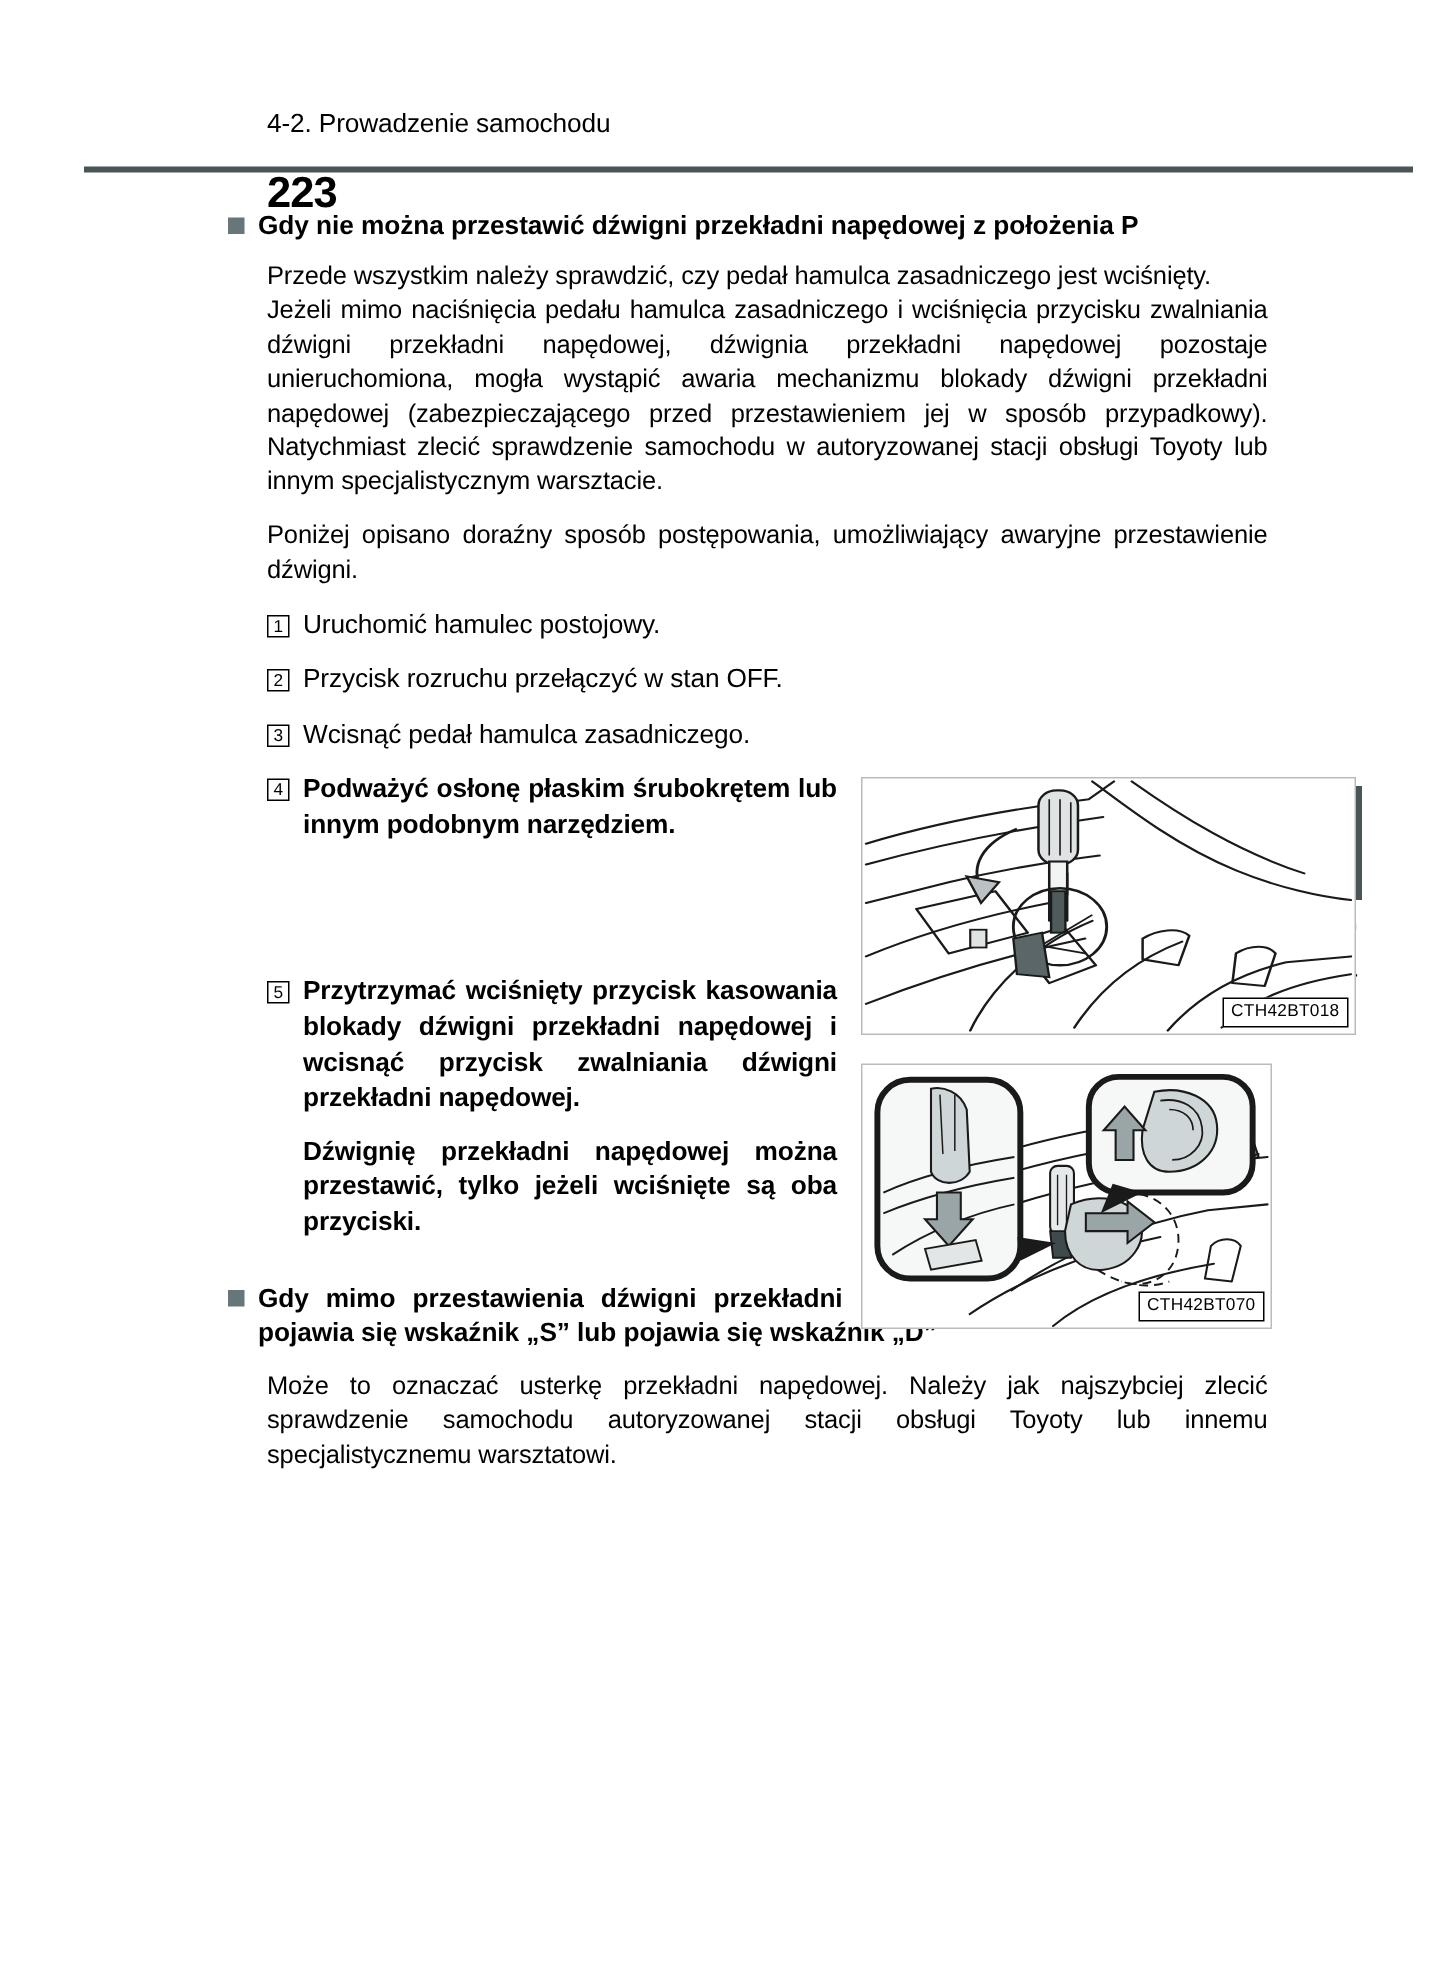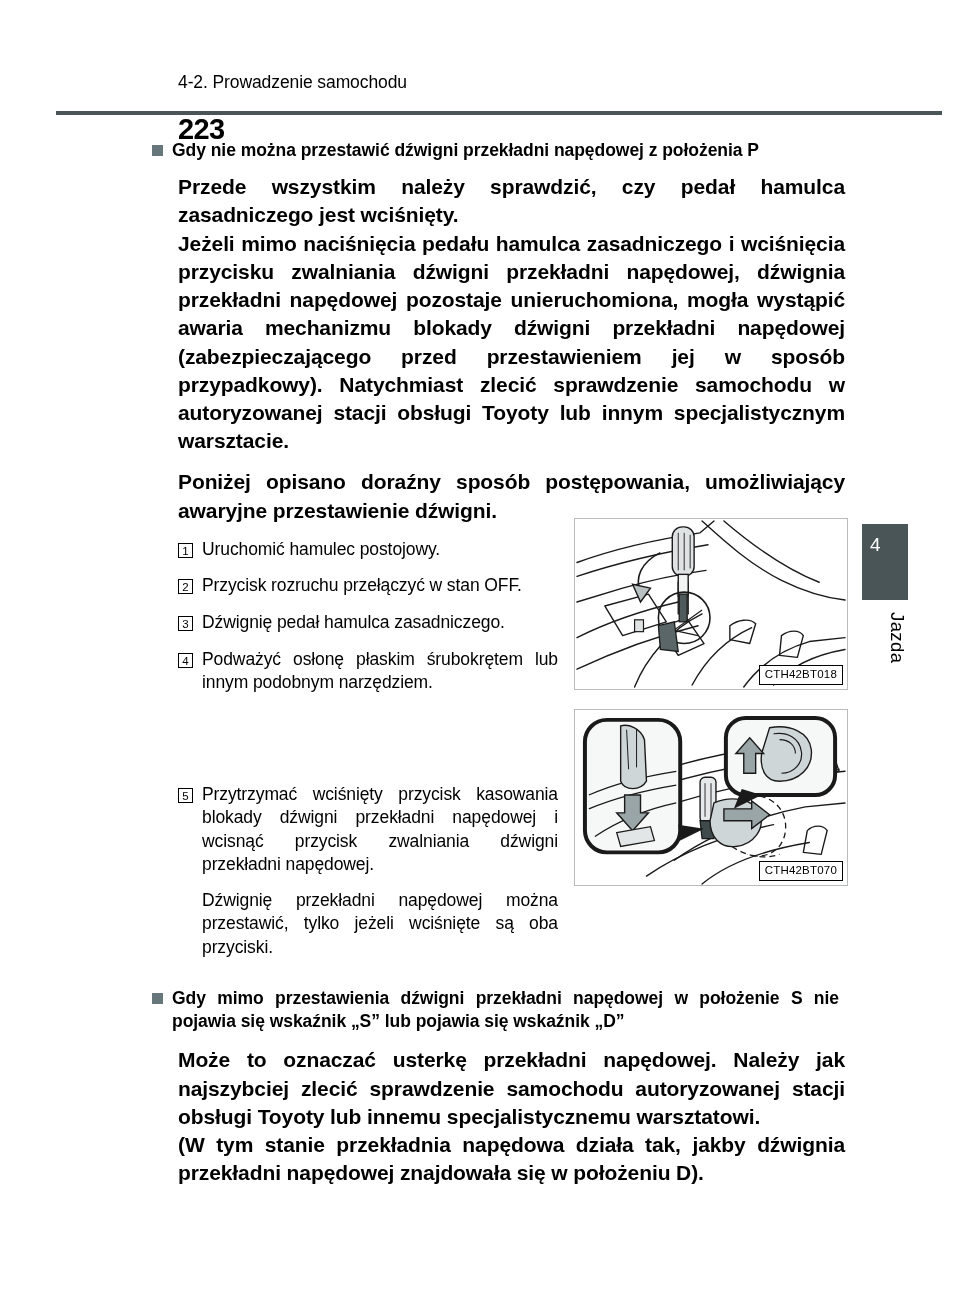--- a/index.html
+++ b/index.html
@@ -108,28 +108,27 @@
     line-height: 1.32;
     text-align: justify;
     text-justify: inter-word;
     width: 667px;
     letter-spacing: -0.05px;
   }
 
   .para {
     width: 667px;
     margin: 0 0 0 26px;
-    font-size: 21px;
+    font-size: 17px;
     line-height: 1.345;
     text-align: justify;
     text-justify: inter-word;
     letter-spacing: -0.1px;
     -webkit-hyphens: none;
     hyphens: none;
-    font-weight: bold;
   }
   .para.gap { margin-top: 13px; }
   .para.nogap { margin-top: 0; }
   .para.last-left { text-align: left; }
 
   
   .step {
     display: flex;
     align-items: flex-start;
     gap: 9px;
@@ -151,35 +150,36 @@
   .step-body {
     font-size: 17.5px;
     line-height: 1.345;
     letter-spacing: -0.1px;
   }
   .step-body p { margin: 0; }
   .step-body p + p { margin-top: 12px; }
   .step-body .just {
     text-align: justify;
     text-justify: inter-word;
+    font-weight: bold;
   }
 
   
   .narrow .step-body { width: 356px; }
   .narrow { width: 400px; }
 
   
   .fig {
     position: absolute;
     background: #ffffff;
     border: 1.5px solid #b9bcbd;
     box-sizing: border-box;
     overflow: hidden;
   }
-  #fig1 { left: 574px; top: 518px; width: 274px; height: 172px; }
+  #fig1 { left: 574px; top: 518px; width: 330px; height: 172px; }
   #fig2 { left: 574px; top: 709px; width: 274px; height: 177px; }
   .fig svg { display: block; width: 100%; height: 100%; }
   .fig-code {
     position: absolute;
     right: 4px;
     bottom: 4px;
     background: #ffffff;
     border: 1px solid #000;
     font-size: 11.5px;
     line-height: 1;
@@ -234,21 +234,21 @@
     <div class="step">
       <span class="step-num">2</span>
       <div class="step-body">
         <p>Przycisk rozruchu przełączyć w stan OFF.</p>
       </div>
     </div>
 
     <div class="step">
       <span class="step-num">3</span>
       <div class="step-body">
-        <p>Dźwignię pedał hamulca zasadniczego.</p>
+        <p>Wcisnąć pedał hamulca zasadniczego.</p>
       </div>
     </div>
 
     <div class="step narrow">
       <span class="step-num">4</span>
       <div class="step-body">
         <p class="just">Podważyć osłonę płaskim śrubokrętem lub innym podobnym narzędziem.</p>
       </div>
     </div>
 
@@ -259,21 +259,20 @@
         <p class="just">Dźwignię przekładni napędowej można przestawić, tylko jeżeli wciśnięte są oba przyciski.</p>
       </div>
     </div>
 
     <div class="bullet-head" style="margin-top:28px;">
       <span class="bullet-sq" style="background: rgb(102, 118, 122);"></span>
       <span class="bullet-head-text">Gdy mimo przestawienia dźwigni przekładni napędowej w położenie S nie pojawia się wskaźnik „S” lub pojawia się wskaźnik „D”</span>
     </div>
 
     <p class="para gap">Może to oznaczać usterkę przekładni napędowej. Należy jak najszybciej zlecić sprawdzenie samochodu autoryzowanej stacji obsługi Toyoty lub innemu specjalistycznemu warsztatowi.</p>
-    <p class="para nogap">(W tym stanie przekładnia napędowa działa tak, jakby dźwignia przekładni napędowej znajdowała się w położeniu D).</p>
   </div>
 
   <div class="fig" id="fig1">
     <svg viewBox="0 0 274 172" preserveAspectRatio="none">
       <g fill="none" stroke="#1a1a1a" stroke-width="1.4" stroke-linejoin="round" stroke-linecap="round">
 
         <path d="M2 44 C 40 30, 86 20, 126 14 L 140 2"></path>
         <path d="M2 58 C 44 44, 92 33, 134 26"></path>
         <path d="M128 2 C 150 22, 176 46, 208 62 C 232 74, 256 80, 272 82"></path>
         <path d="M150 2 C 178 26, 210 50, 246 64"></path>

